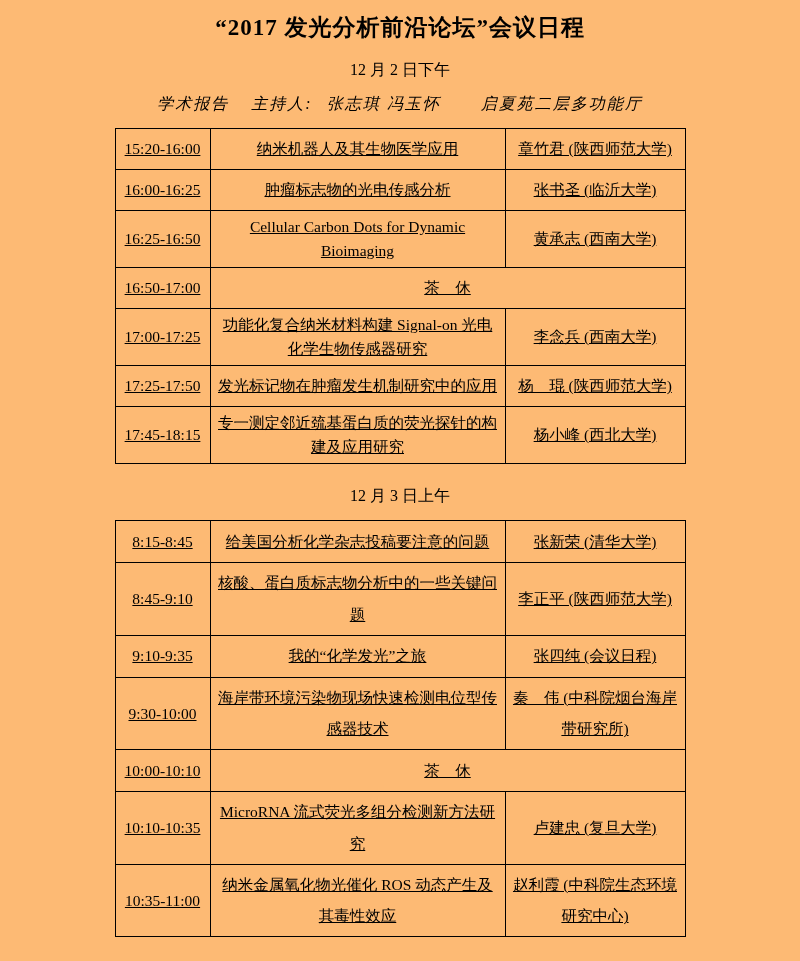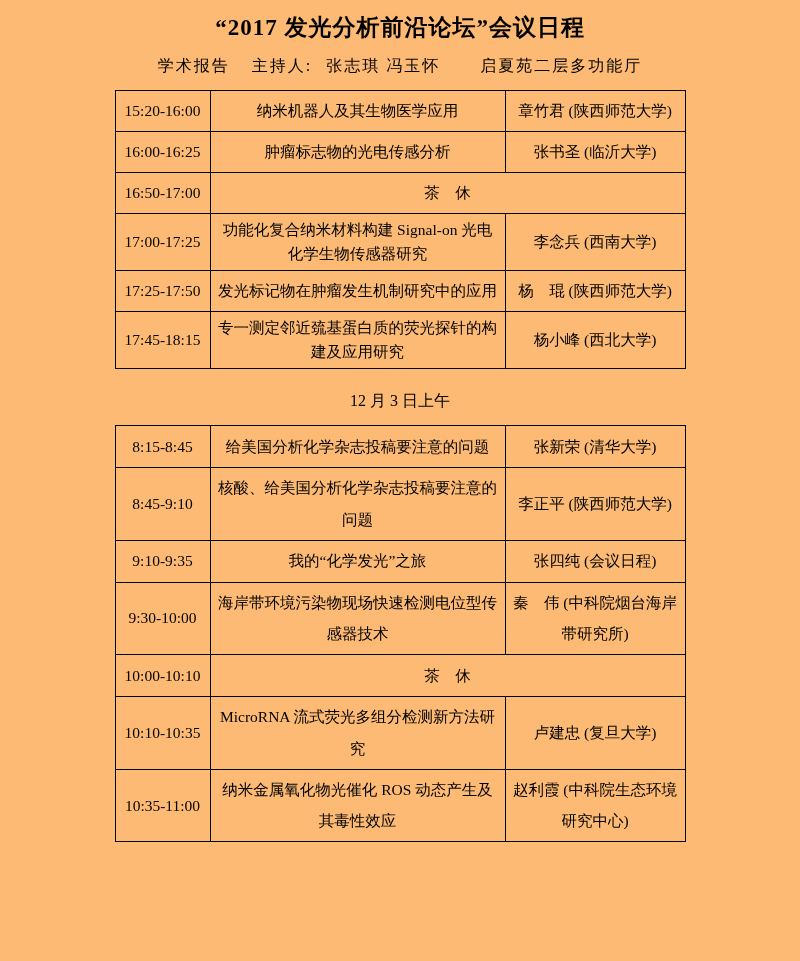--- a/index.html
+++ b/index.html
@@ -27,30 +27,32 @@
   .date-line {
     text-align: center;
     font-size: 16px;
     margin-top: 17px;
   }
   .chair-line {
     text-align: center;
     font-size: 16px;
     margin-top: 13px;
     letter-spacing: 2px;
+    font-style: italic;
   }
   .chair-line .seg-type   { margin-right: 16px; }
   .chair-line .seg-label  { margin-right: 8px; }
   .chair-line .seg-chairs { margin-right: 34px; }
   table.schedule {
     width: 570px;
     margin: 13px auto 0 auto;
     border-collapse: collapse;
     table-layout: fixed;
     font-size: 15.5px;
+    text-decoration: underline;
   }
   table.schedule td {
     border: 1px solid #000000;
     text-align: center;
     vertical-align: middle;
     padding: 4px 5px;
     overflow: hidden;
   }
   table.schedule col.c-time    { width: 95px; }
   table.schedule col.c-title   { width: 295px; }
@@ -62,20 +64,21 @@
   .section-2 { margin-top: 22px; }
 </style>
 </head>
 <body>
 
 <div class="page">
 
   <h1 class="doc-title">“2017 发光分析前沿论坛”会议日程</h1>
 
   <div class="section section-1">
+    <div class="date-line">12 月 2 日下午</div>
     <div class="chair-line">
       <span class="seg-type">学术报告</span>
       <span class="seg-label">主持人:</span>
       <span class="seg-chairs">张志琪 冯玉怀</span>
       <span class="seg-venue">启夏苑二层多功能厅</span>
     </div>
     <table class="schedule s1">
       <colgroup>
         <col class="c-time">
           <col class="c-title">
@@ -84,20 +87,25 @@
       <tbody>
           <tr>
             <td>15:20-16:00</td>
             <td>纳米机器人及其生物医学应用</td>
             <td>章竹君 (陕西师范大学)</td>
           </tr>
           <tr>
             <td>16:00-16:25</td>
             <td>肿瘤标志物的光电传感分析</td>
             <td>张书圣 (临沂大学)</td>
+          </tr>
+          <tr>
+            <td>16:25-16:50</td>
+            <td>Cellular Carbon Dots for Dynamic Bioimaging</td>
+            <td>黄承志 (西南大学)</td>
           </tr>
           <tr>
             <td>16:50-17:00</td>
             <td colspan="2">茶　休</td>
           </tr>
           <tr>
             <td>17:00-17:25</td>
             <td>功能化复合纳米材料构建 Signal-on 光电化学生物传感器研究</td>
             <td>李念兵 (西南大学)</td>
           </tr>
@@ -124,21 +132,21 @@
           <col class="c-speaker">
       </colgroup>
       <tbody>
           <tr>
             <td>8:15-8:45</td>
             <td>给美国分析化学杂志投稿要注意的问题</td>
             <td>张新荣 (清华大学)</td>
           </tr>
           <tr>
             <td>8:45-9:10</td>
-            <td>核酸、给美国分析化学杂志投稿要注意的问题</td>
+            <td>核酸、蛋白质标志物分析中的一些关键问题</td>
             <td>李正平 (陕西师范大学)</td>
           </tr>
           <tr>
             <td>9:10-9:35</td>
             <td>我的“化学发光”之旅</td>
             <td>张四纯 (会议日程)</td>
           </tr>
           <tr>
             <td>9:30-10:00</td>
             <td>海岸带环境污染物现场快速检测电位型传感器技术</td>

